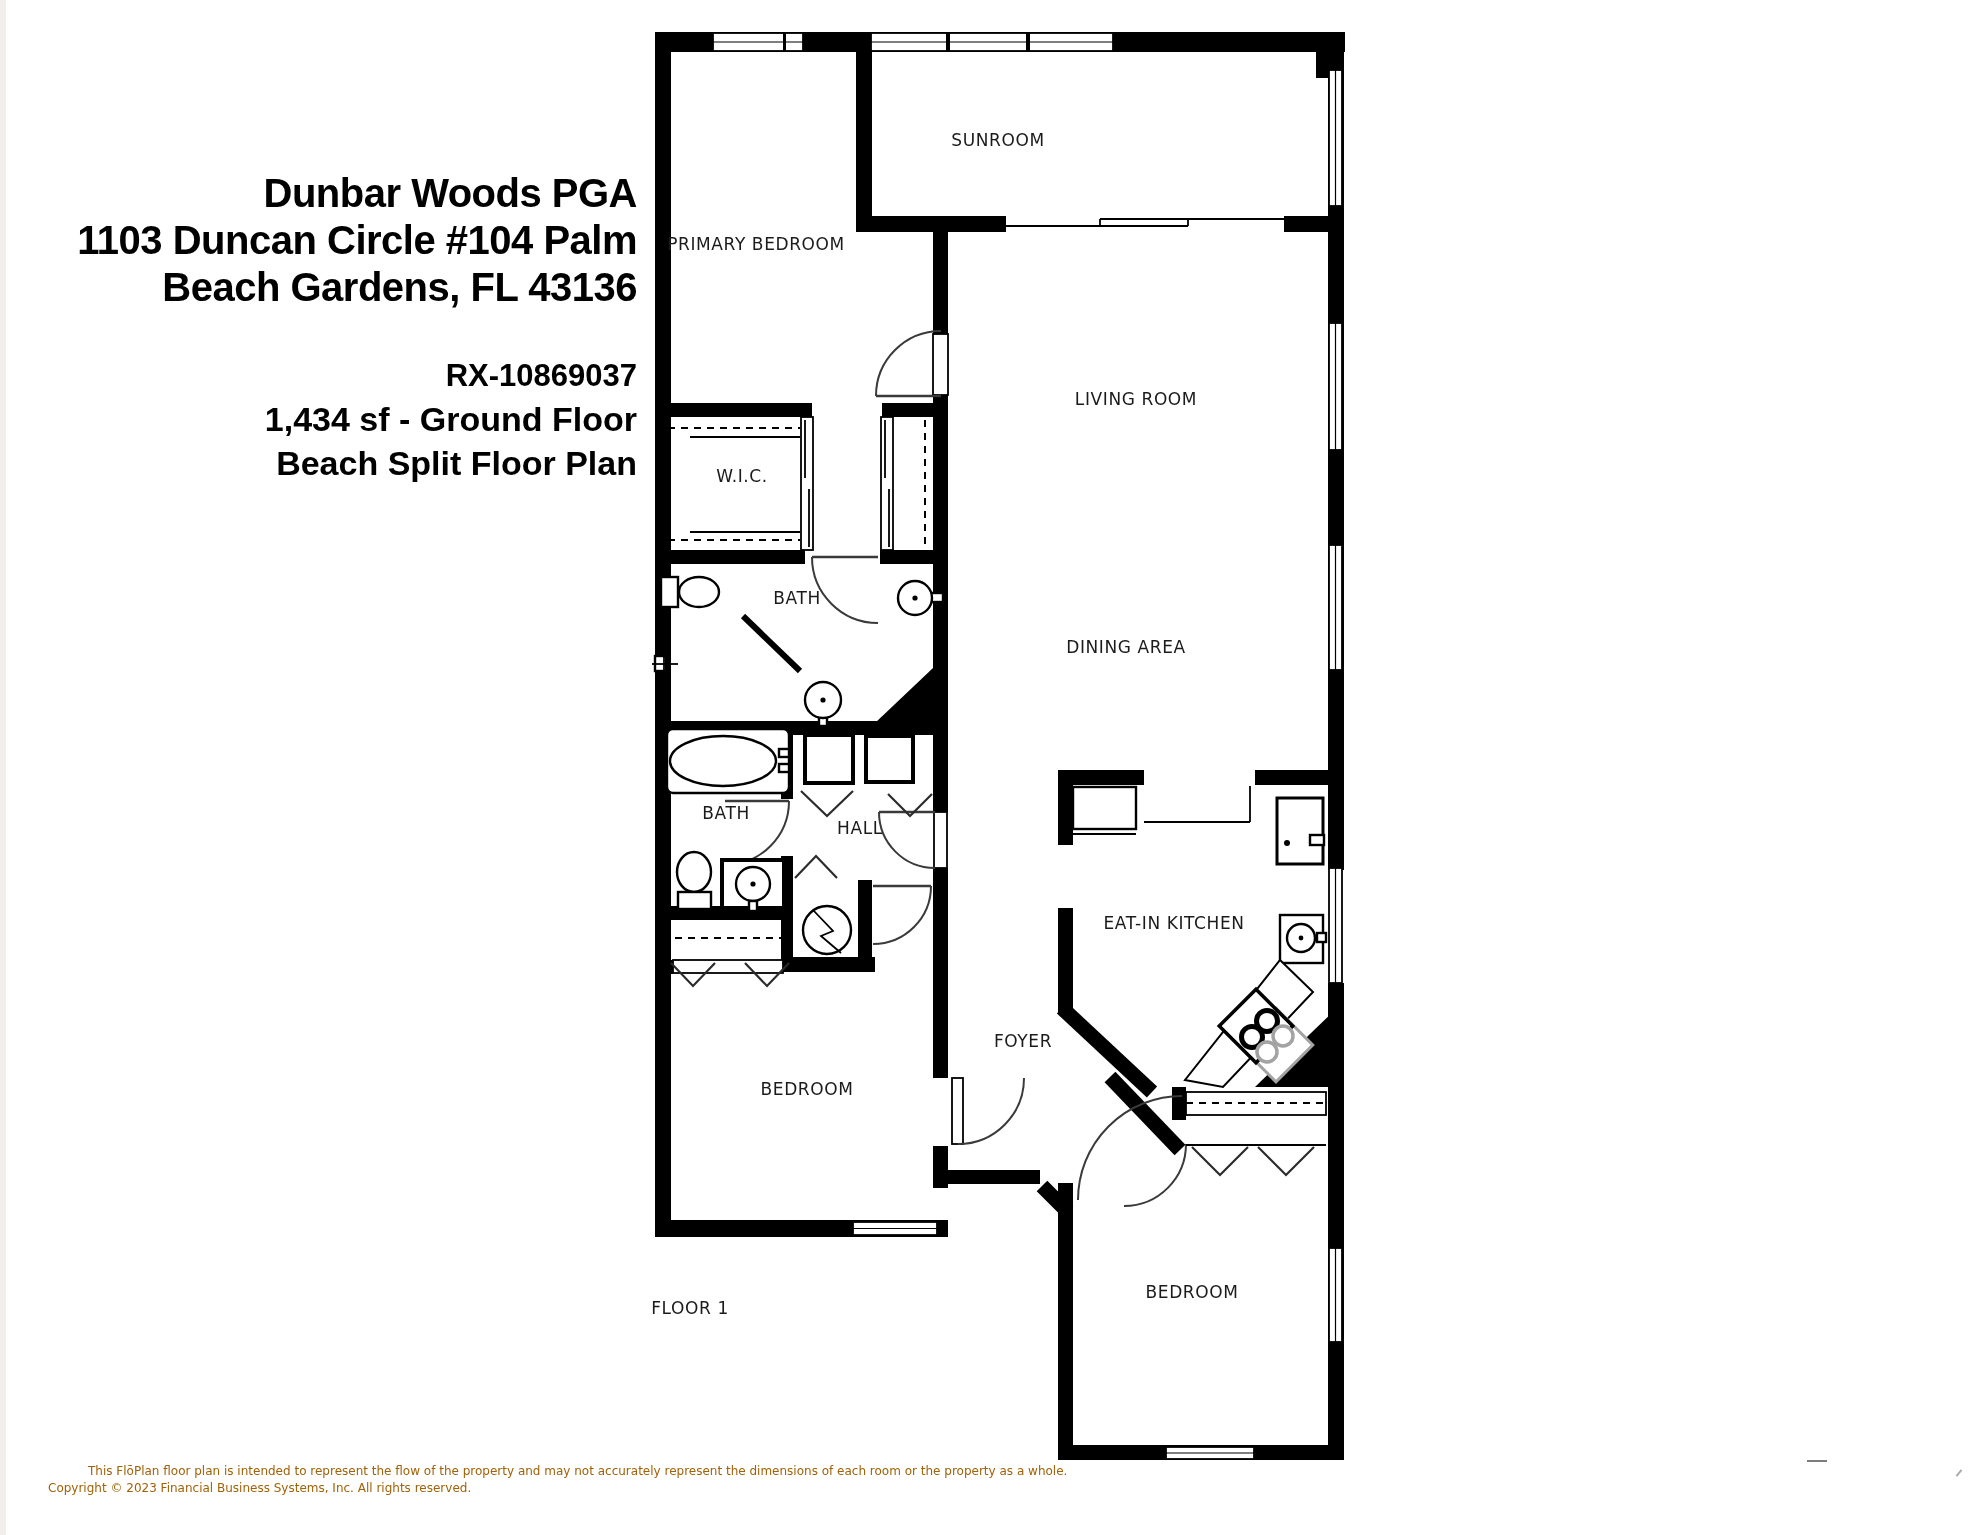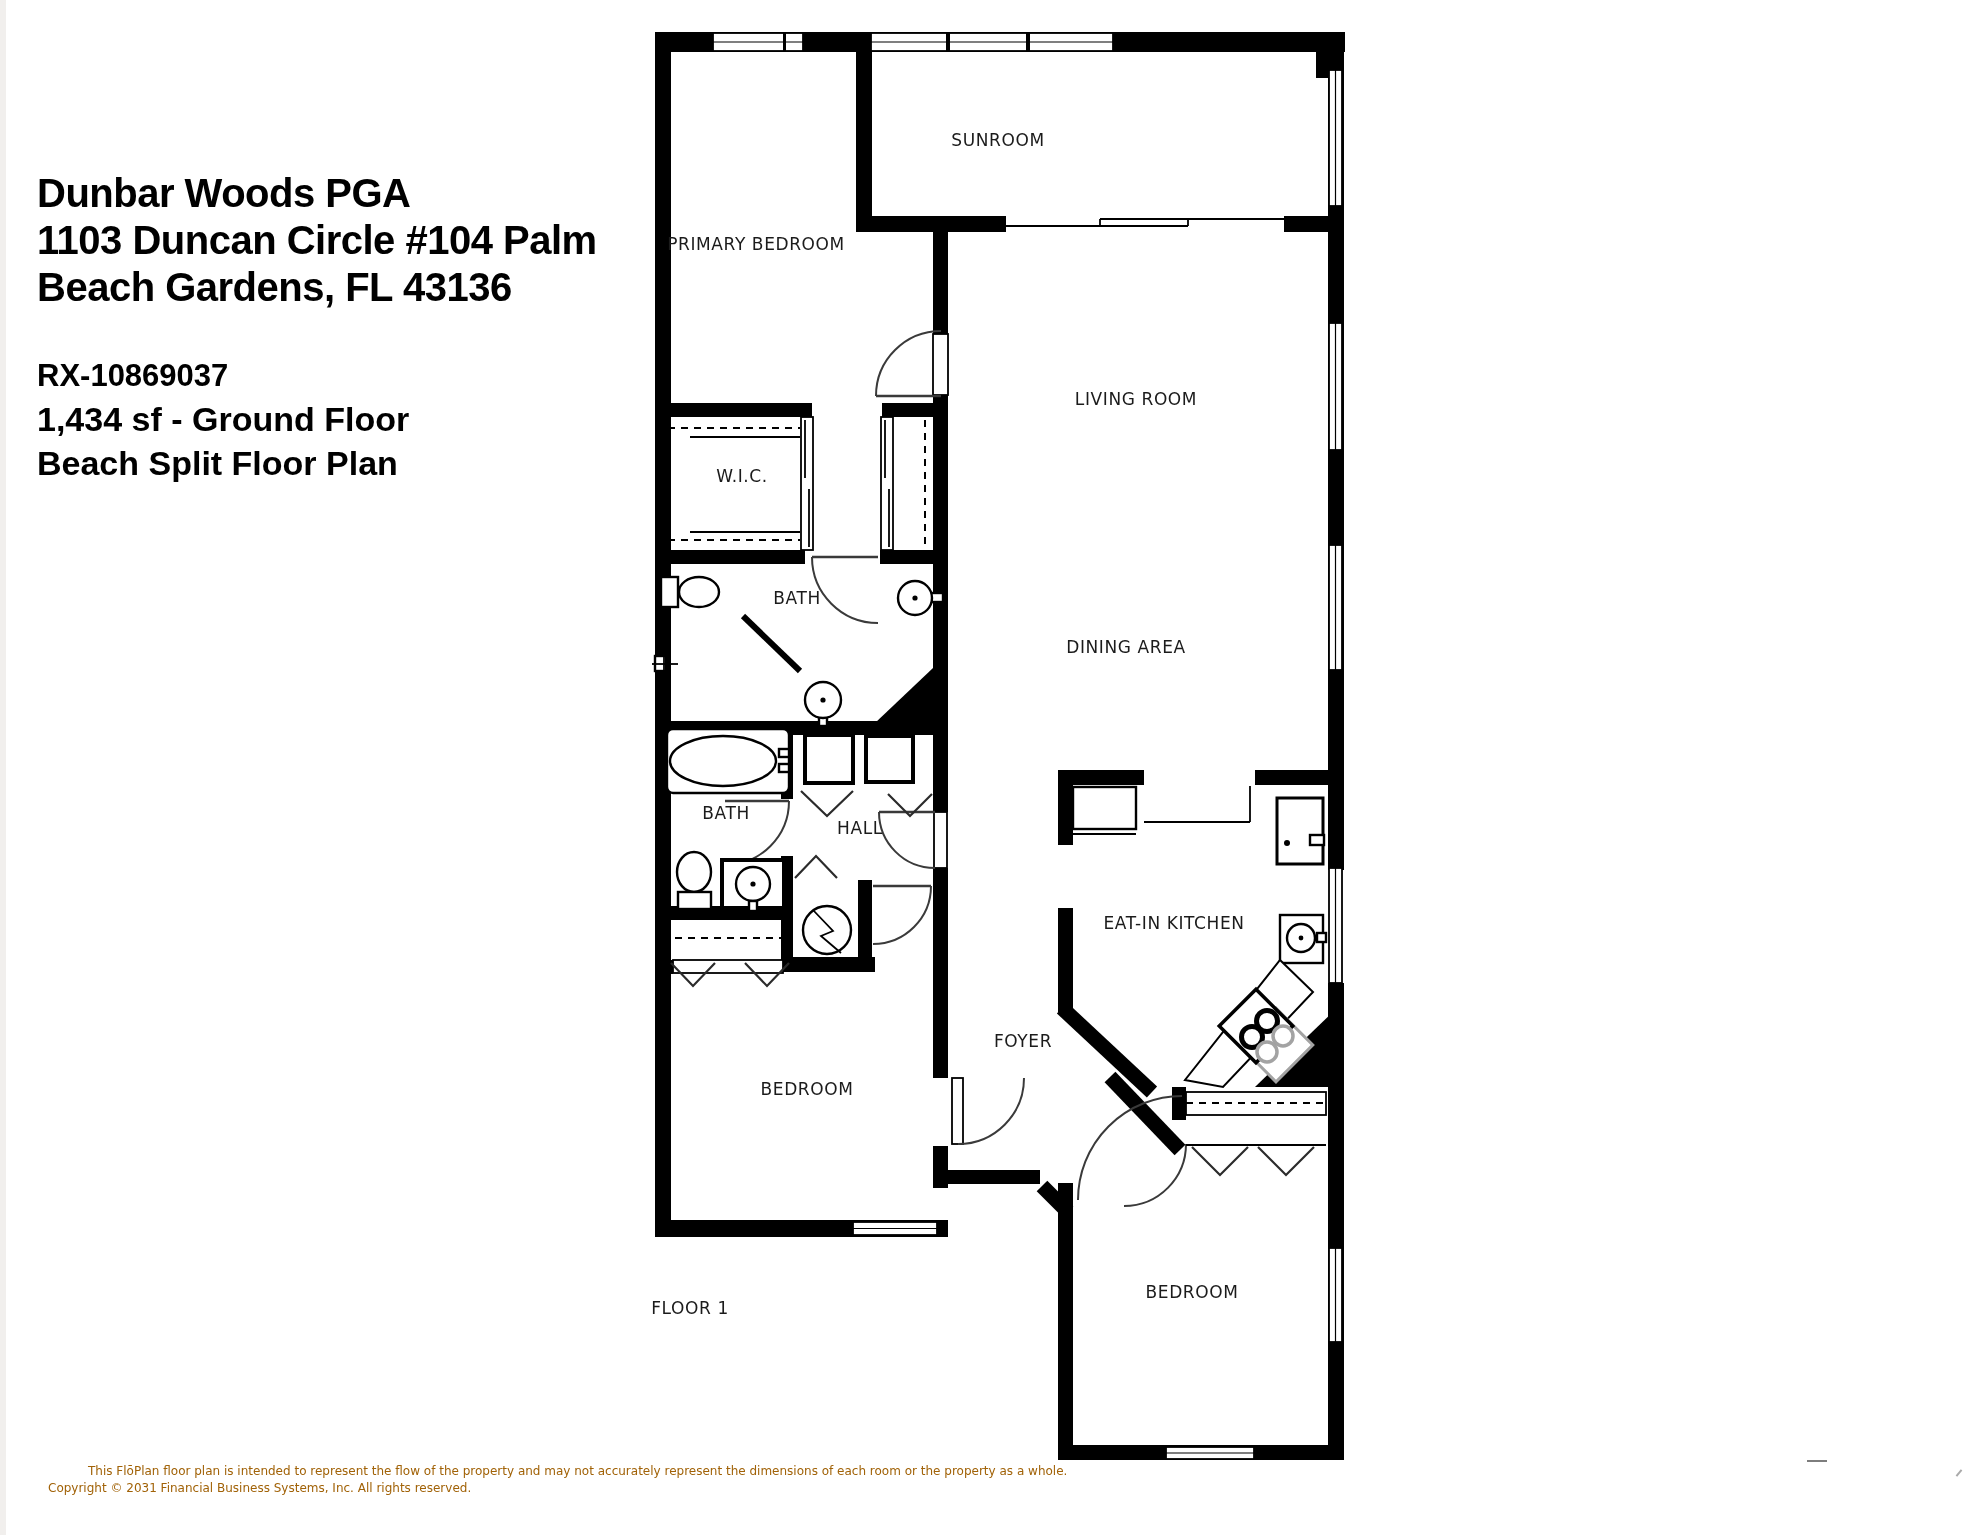--- a/index.html
+++ b/index.html
@@ -1,19 +1,19 @@
 <!DOCTYPE html>
 <html><head>
 <meta charset="utf-8">
 <style>
   html,body{margin:0;padding:0;background:#ffffff;}
   .stage{position:relative;width:1987px;height:1535px;background:#ffffff;overflow:hidden;
          font-family:"Liberation Sans", sans-serif;}
   .edge-strip{position:absolute;left:0;top:0;width:6px;height:1535px;background:#f1efed;}
-  .title-block{position:absolute;left:37px;top:170px;width:600px;text-align:left;color:#000;}
+  .title-block{position:absolute;left:37px;top:170px;width:600px;text-align:right;color:#000;}
   .title-line{font-weight:bold;font-size:40px;line-height:47px;letter-spacing:-0.5px;}
   .mls-line{font-weight:bold;font-size:31px;line-height:33px;margin-top:48px;}
   .size-line{font-weight:bold;font-size:34px;line-height:44px;margin-top:5px;}
   .layout-line{font-weight:bold;font-size:34px;line-height:44px;}
   svg.plan{position:absolute;left:0;top:0;}
   .wall{fill:#000000;stroke:none;}
   .wline{stroke:#000000;stroke-width:15;fill:none;}
   .win{fill:#ffffff;stroke:#000000;stroke-width:1.8;}
   .winline{stroke:#000000;stroke-width:1.2;fill:none;}
   .mullion{fill:#000000;}
@@ -295,17 +295,17 @@
       <text class="label" x="860" y="834">HALL</text>
       <text class="label" x="1174" y="929">EAT-IN KITCHEN</text>
       <text class="label" x="1023" y="1047">FOYER</text>
       <text class="label" x="807" y="1095">BEDROOM</text>
       <text class="label" x="1192" y="1298">BEDROOM</text>
       <text class="label" x="690" y="1314">FLOOR 1</text>
     </g>
   </svg>
 
   <div class="footer-line f1">This FlōPlan floor plan is intended to represent the flow of the property and may not accurately represent the dimensions of each room or the property as a whole.</div>
-  <div class="footer-line f2">Copyright © 2031 Financial Business Systems, Inc. All rights reserved.</div>
+  <div class="footer-line f2">Copyright © 2023 Financial Business Systems, Inc. All rights reserved.</div>
 
   <div class="artifact" style="left:1807px;top:1460px;width:20px;height:2px;"></div>
   <div class="artifact" style="left:1958px;top:1469px;width:2px;height:8px;transform:rotate(40deg);background:#aaa;"></div>
 </div>
 
 </body></html>

